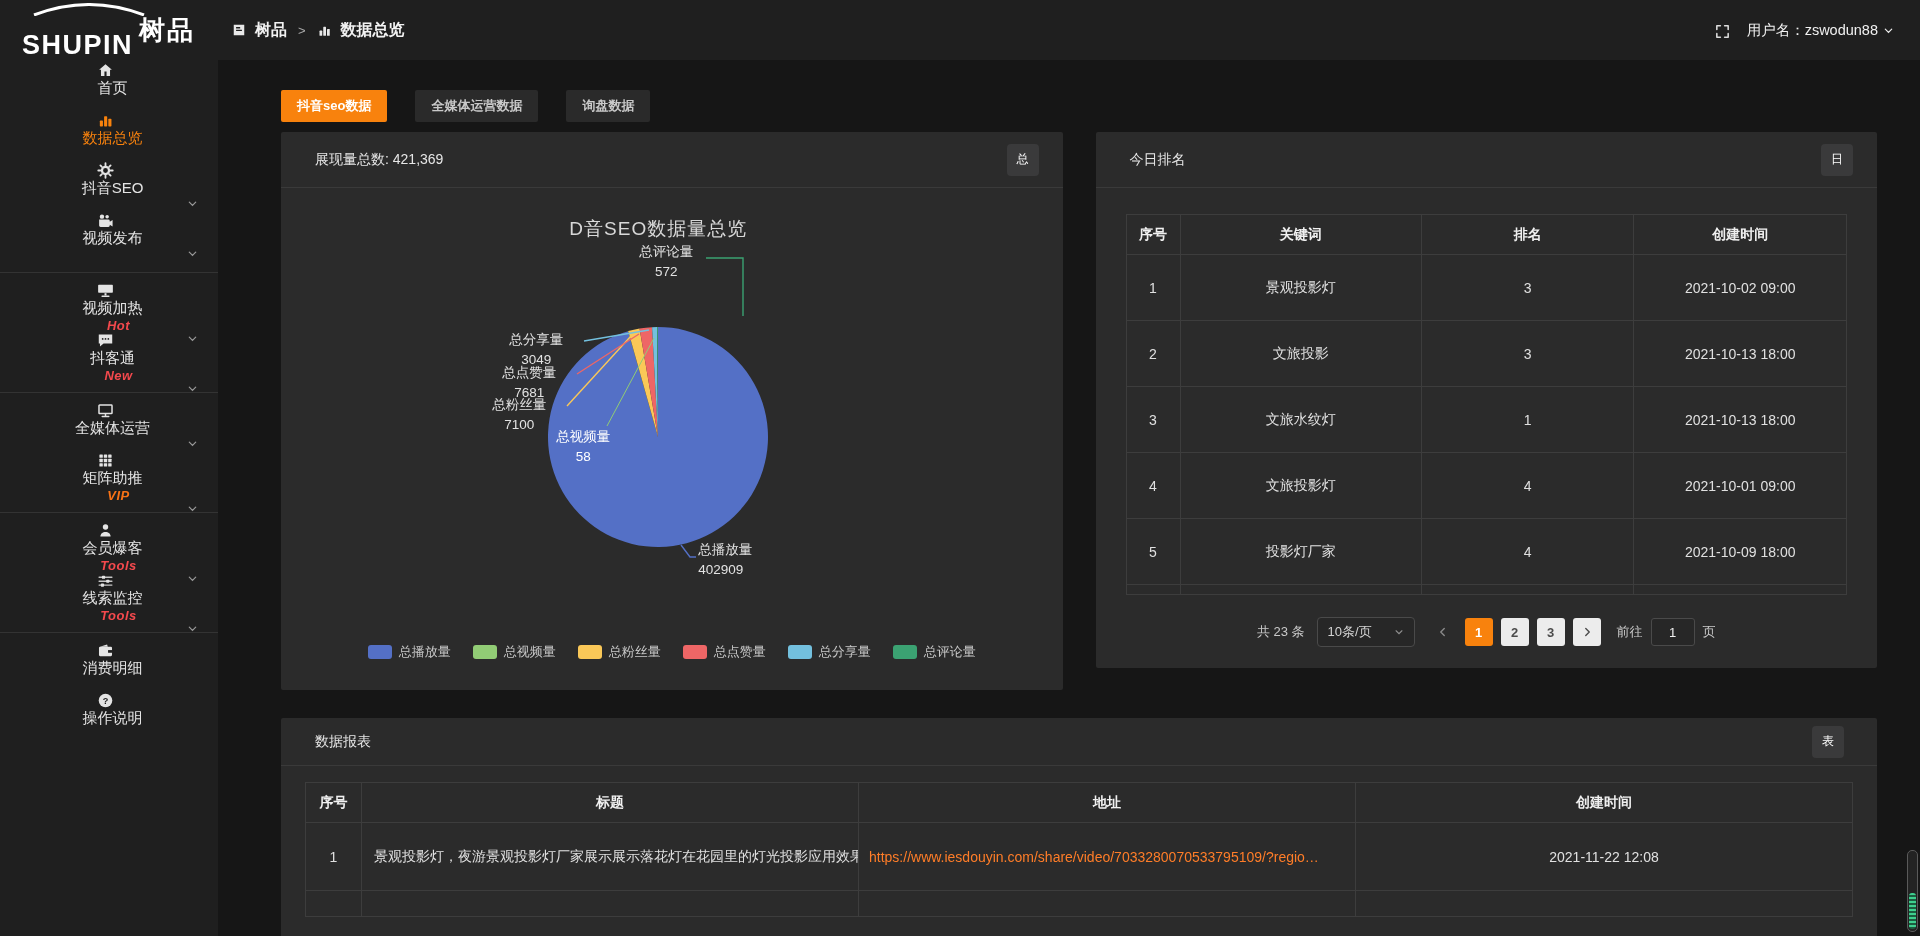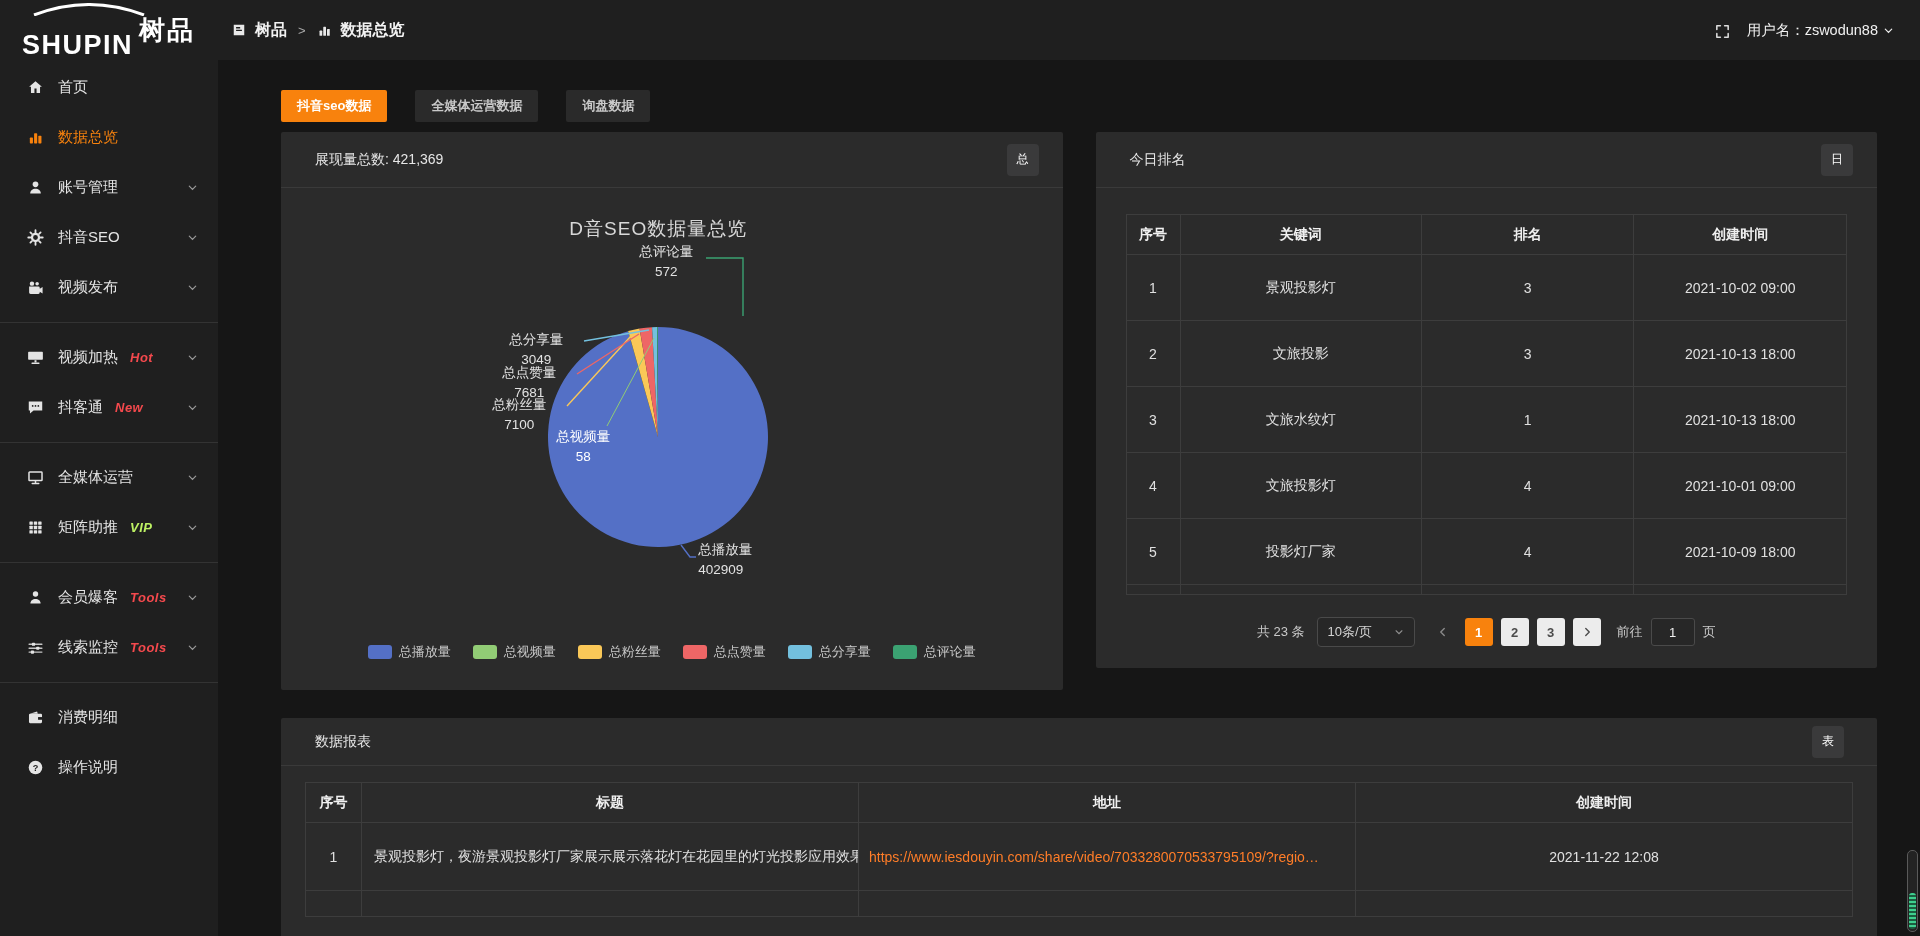--- a/index.html
+++ b/index.html
@@ -16,21 +16,21 @@
   .logo-cn { font-size:26px; font-weight:bold; color:#fff; margin-left:6px; letter-spacing:2px; }
   .breadcrumb { display:flex; align-items:center; gap:9px; font-size:16px; font-weight:bold; color:#f2f2f2; margin-left:14px; }
   .bc-sep { color:#aaa; font-size:13px; font-weight:normal; padding:0 2px; }
   .bc-icon { display:inline-flex; color:#e8e8e8; }
   .topbar-right { margin-left:auto; display:flex; align-items:flex-end; gap:16px; padding-right:26px; color:#eee; }
   .username { font-size:14.5px; color:#f0f0f0; display:flex; align-items:center; gap:5px; cursor:pointer; }
   .icon-btn { display:inline-flex; color:#ddd; cursor:pointer; }
   
   .layout { display:flex; height:876px; }
   .sidebar { width:218px; flex:0 0 218px; background:#1f1f1f; padding-top:2px; overflow:hidden; }
-  .side-item { height:50px; display:flex; align-items:center; padding:0 20px 0 27px; font-size:15px; color:#e4e4e4; cursor:pointer; }
+  .side-item { height:50px; display:flex; align-items:center; padding:0 20px 0 27px; font-size:15px; color:#e4e4e4; cursor:pointer;flex-direction:column; }
   .side-item .icon { width:17px; height:17px; margin-right:14px; display:inline-flex; align-items:center; justify-content:center; }
   .side-item .icon svg { width:17px; height:17px; }
   .side-item.active { color:#f8820d; }
   .badge { font-style:italic; font-weight:bold; font-size:13px; margin-left:12px; letter-spacing:.5px; }
   .chev { margin-left:auto; color:#9a9a9a; display:inline-flex; }
   .side-divider { height:1px; background:#333; margin:10px 0 9px; }
   
   .content { flex:1; padding:30px 43px 0 63px; overflow:hidden; }
   .grid-top { display:flex; gap:33px; }
   .col-left { flex:1; min-width:0; }
@@ -146,34 +146,20 @@
           <svg viewBox="0 0 24 24" fill="currentColor">
             <rect x="4" y="12" width="4.4" height="8.5" rx="1"></rect>
             <rect x="10" y="6" width="4.4" height="14.5" rx="1"></rect>
             <rect x="16" y="9.5" width="4.4" height="11" rx="1"></rect>
           </svg>
         </span>
         <span>数据总览</span>
       </div>
       <div class="side-item">
         <span class="icon">
-          <svg viewBox="0 0 24 24" fill="currentColor">
-            <circle cx="12" cy="7.5" r="4"></circle>
-            <path d="M4.5 20.5c0-4.1 3.4-6.6 7.5-6.6s7.5 2.5 7.5 6.6z"></path>
-          </svg>
-        </span>
-        <span>账号管理</span>
-        <span class="chev">
-          <svg width="11" height="11" viewBox="0 0 24 24" fill="none" stroke="currentColor" stroke-width="2.6" stroke-linecap="round">
-            <path d="M5 9l7 7 7-7"></path>
-          </svg>
-        </span>
-      </div>
-      <div class="side-item">
-        <span class="icon">
           <svg viewBox="0 0 24 24" fill="none" stroke="currentColor">
             <circle cx="12" cy="12" r="5" stroke-width="3.2"></circle>
             <g stroke-width="2.6" stroke-linecap="round">
               <path d="M12 1.8v3M12 19.2v3M1.8 12h3M19.2 12h3M4.8 4.8l2.1 2.1M17.1 17.1l2.1 2.1M19.2 4.8l-2.1 2.1M6.9 17.1l-2.1 2.1"></path>
             </g>
           </svg>
         </span>
         <span>抖音SEO</span>
         <span class="chev">
           <svg width="11" height="11" viewBox="0 0 24 24" fill="none" stroke="currentColor" stroke-width="2.6" stroke-linecap="round">
@@ -255,21 +241,21 @@
             <rect x="15.8" y="3.4" width="4.8" height="4.8" rx=".8"></rect>
             <rect x="3.4" y="9.6" width="4.8" height="4.8" rx=".8"></rect>
             <rect x="9.6" y="9.6" width="4.8" height="4.8" rx=".8"></rect>
             <rect x="15.8" y="9.6" width="4.8" height="4.8" rx=".8"></rect>
             <rect x="3.4" y="15.8" width="4.8" height="4.8" rx=".8"></rect>
             <rect x="9.6" y="15.8" width="4.8" height="4.8" rx=".8"></rect>
             <rect x="15.8" y="15.8" width="4.8" height="4.8" rx=".8"></rect>
           </svg>
         </span>
         <span>矩阵助推</span>
-        <span class="badge" style="color:#bef264">VIP</span>
+        <span class="badge" style="color:#f97316">VIP</span>
         <span class="chev">
           <svg width="11" height="11" viewBox="0 0 24 24" fill="none" stroke="currentColor" stroke-width="2.6" stroke-linecap="round">
             <path d="M5 9l7 7 7-7"></path>
           </svg>
         </span>
       </div>
       <div class="side-divider"></div>
       <div class="side-item">
         <span class="icon">
           <svg viewBox="0 0 24 24" fill="currentColor">

